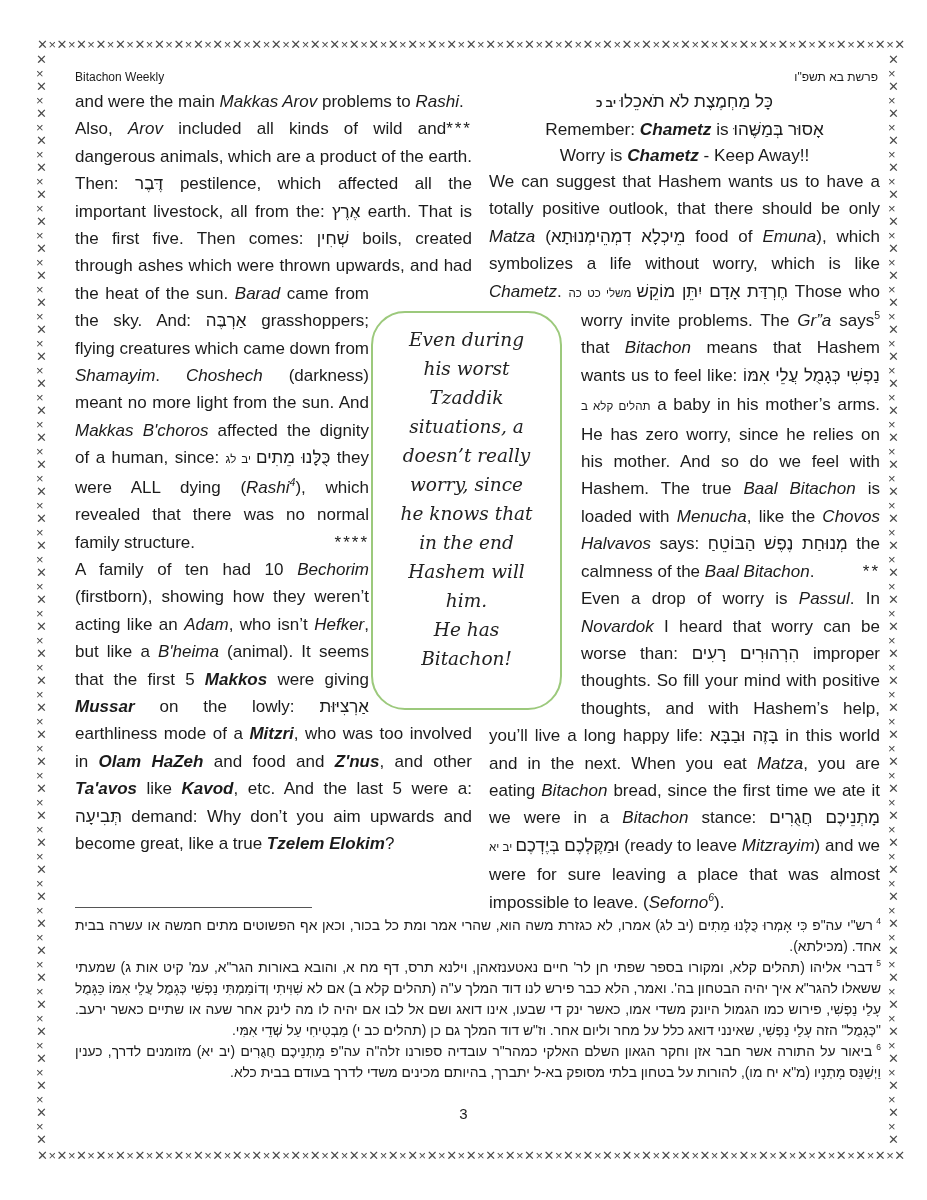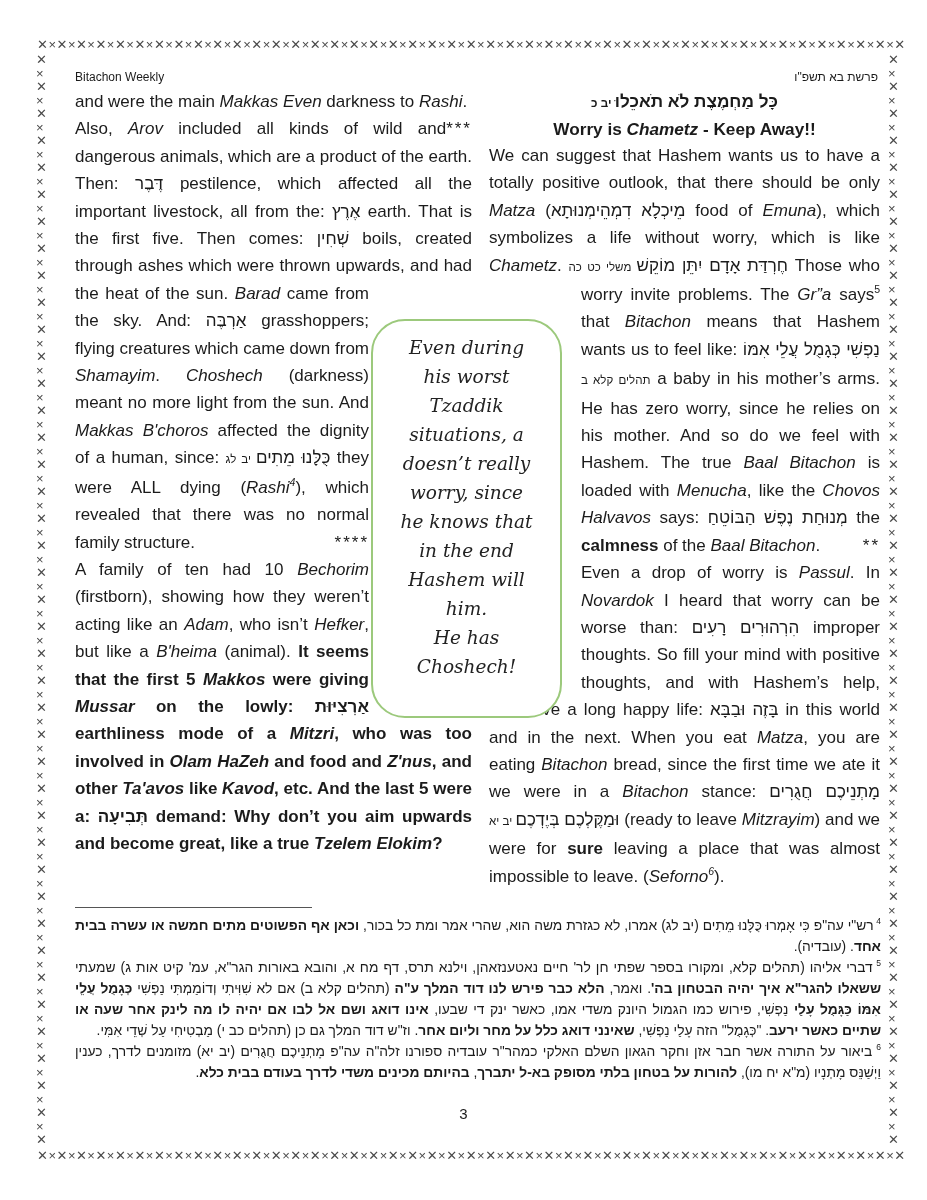--- a/index.html
+++ b/index.html
@@ -22,32 +22,32 @@
   .hdr-left{left:75px;}
   .hdr-right{right:49px;text-align:right;}
   
   .col{position:absolute;top:88px;text-align:justify;font-size:17px;line-height:27.4px;}
   .col-left{left:75px;width:397px;}
   .col-right{left:489px;width:391px;}
   .col p{margin:0;padding:0;}
   .h-line{text-align:center;font-size:17.2px;line-height:26px;font-weight:bold;}
   
   .i{font-style:italic;}
-  .b{font-weight:bold;}
+  .b{font-weight:normal;}
   .bi{font-weight:bold;font-style:italic;}
   .sm{font-size:0.68em;}
   .sup{vertical-align:super;font-size:0.62em;line-height:0;}
   .sup-i{vertical-align:super;font-size:0.62em;line-height:0;font-style:italic;}
   .mark-r{float:right;letter-spacing:2px;}
   .spacer-r{float:right;width:103px;height:420px;}
   .spacer-l{float:left;width:92px;height:404px;}
   
   .qbox{position:absolute;left:371px;top:311px;width:191px;height:399px;
         border:2.5px solid #9cc97c;border-radius:34px;box-sizing:border-box;
-        background:#fff;z-index:5;margin-top:8px;}
+        background:#fff;z-index:5;}
   .qtext{font-family:"DejaVu Serif",serif;font-style:italic;font-size:18.5px;
          line-height:29px;text-align:center;padding-top:12px;color:#222;}
   
   .fnsep{position:absolute;left:75px;top:907px;width:237px;border-top:1.7px solid #555;}
   .fns{position:absolute;left:75px;top:915px;width:806px;direction:rtl;
        text-align:justify;font-size:13.8px;line-height:21px;}
   .fns .fn{margin:0;}
   .pageno{position:absolute;left:0;top:1105px;width:100%;text-align:center;font-size:15px;}
 </style>
 </head>
@@ -57,52 +57,53 @@
 
   <div class="bx bx-top">✕×✕×✕×✕×✕×✕×✕×✕×✕×✕×✕×✕×✕×✕×✕×✕×✕×✕×✕×✕×✕×✕×✕×✕×✕×✕×✕×✕×✕×✕×✕×✕×✕×✕×✕×✕×✕×✕×✕×✕×✕×✕×✕×✕×✕×✕×✕×✕×✕×✕×✕×✕×✕×✕×✕×✕×✕×✕×✕×✕×</div>
   <div class="bx bx-bottom">✕×✕×✕×✕×✕×✕×✕×✕×✕×✕×✕×✕×✕×✕×✕×✕×✕×✕×✕×✕×✕×✕×✕×✕×✕×✕×✕×✕×✕×✕×✕×✕×✕×✕×✕×✕×✕×✕×✕×✕×✕×✕×✕×✕×✕×✕×✕×✕×✕×✕×✕×✕×✕×✕×✕×✕×✕×✕×✕×✕×</div>
   <div class="bx bx-v bx-left">✕×✕×✕×✕×✕×✕×✕×✕×✕×✕×✕×✕×✕×✕×✕×✕×✕×✕×✕×✕×✕×✕×✕×✕×✕×✕×✕×✕×✕×✕×✕×✕×✕×✕×✕×✕×✕×✕×✕×✕×✕×✕×✕×✕×✕×✕×✕×✕×✕×✕×✕×✕×✕×✕×✕×</div>
   <div class="bx bx-v bx-right">✕×✕×✕×✕×✕×✕×✕×✕×✕×✕×✕×✕×✕×✕×✕×✕×✕×✕×✕×✕×✕×✕×✕×✕×✕×✕×✕×✕×✕×✕×✕×✕×✕×✕×✕×✕×✕×✕×✕×✕×✕×✕×✕×✕×✕×✕×✕×✕×✕×✕×✕×✕×✕×✕×✕×</div>
 
   <div class="hdr hdr-left">Bitachon Weekly</div>
   <div class="hdr hdr-right">פרשת בא תשפ"ו</div>
 
   <div class="col col-left">
-    <p><span>and were the main </span><span class="i">Makkas Even</span><span> darkness to </span><span class="i">Rashi</span><span>. </span><span class="mark-r">***</span></p>
+    <p><span>and were the main </span><span class="i">Makkas Arov</span><span> problems to </span><span class="i">Rashi</span><span>. </span><span class="mark-r">***</span></p>
     <p><span>Also, </span><span class="i">Arov</span><span> included all kinds of wild and dangerous animals, which are a product of the earth. Then: </span><span class="he">דֶּבֶר</span><span> pestilence, which affected all the important livestock, all from the: </span><span class="he">אֶרֶץ</span><span> earth. That is the first five. Then comes: </span><span class="he">שְׁחִין</span><span> boils, created through ashes which were thrown upwards, and had the </span><span class="spacer-r"></span><span>heat of the sun. </span><span class="i">Barad</span><span> came from the sky. And: </span><span class="he">אַרְבֶּה</span><span> grasshoppers; flying creatures which came down from </span><span class="i">Shamayim</span><span>. </span><span class="i">Choshech</span><span> (darkness) meant no more light from the sun. And </span><span class="i">Makkas B'choros</span><span> affected the dignity of a human, since: </span><span class="he">כֻּלָּנוּ מֵתִים</span><span class="sm"> יב לג</span><span> they were ALL dying (</span><span class="i">Rashi</span><span class="sup-i">4</span><span>), which revealed that there was no normal family structure. </span><span class="mark-r">****</span></p>
     <p><span>A family of ten had 10 </span><span class="i">Bechorim</span><span> (firstborn), showing how they weren’t acting like an </span><span class="i">Adam</span><span>, who isn’t </span><span class="i">Hefker</span><span>, but like a </span><span class="i">B'heima</span><span> (animal). </span><span class="b">It seems that the first 5 </span><span class="bi">Makkos</span><span class="b"> were giving </span><span class="bi">Mussar</span><span class="b"> on the lowly: </span><span class="b">אַרְצִיּוּת</span><span class="b"> earthliness mode of a </span><span class="bi">Mitzri</span><span class="b">, who was too involved in </span><span class="bi">Olam HaZeh</span><span class="b"> and food and </span><span class="bi">Z'nus</span><span class="b">, and other </span><span class="bi">Ta'avos</span><span class="b"> like </span><span class="bi">Kavod</span><span class="b">, etc. And the last 5 were a: </span><span class="b">תְּבִיעָה</span><span class="b"> demand: Why don’t you aim upwards and become great, like a true </span><span class="bi">Tzelem Elokim</span><span class="b">?</span></p>
   </div>
 
   <div class="col col-right">
     <div class="h-line"><span class="b">כָּל מַחְמֶצֶת לֹא תֹאכֵלוּ</span><span class="sm"> יב כ</span></div>
+    <div class="h-line"><span class="b">Remember: </span><span class="bi">Chametz</span><span class="b"> is </span><span class="b">אָסוּר בְּמַשֶּׁהוּ</span></div>
     <div class="h-line"><span class="b">Worry is </span><span class="bi">Chametz</span><span class="b"> - Keep Away!!</span></div>
     <p><span>We can suggest that Hashem wants us to have a totally positive outlook, that there should be only </span><span class="i">Matza</span><span> (</span><span class="he">מֵיכְלָא דִמְהֵימְנוּתָא</span><span> food of </span><span class="i">Emuna</span><span>), which symbolizes a life without worry, which is like </span><span class="i">Chametz</span><span>. </span><span class="he">חֶרְדַּת אָדָם יִתֵּן מוֹקֵשׁ</span><span class="sm"> משלי כט כה</span><span> Those who worry invite </span><span class="spacer-l"></span><span>problems. The </span><span class="i">Gr”a</span><span> says</span><span class="sup">5</span><span> that </span><span class="i">Bitachon</span><span> means that Hashem wants us to feel like: </span><span class="he">נַפְשִׁי כְּגָמֻל עֲלֵי אִמּוֹ</span><span class="sm"> תהלים קלא ב</span><span> a baby in his mother’s arms. He has zero worry, since he relies on his mother. And so do we feel with Hashem. The true </span><span class="i">Baal Bitachon</span><span> is loaded with </span><span class="i">Menucha</span><span>, like the </span><span class="i">Chovos Halvavos</span><span> says: </span><span class="he">מְנוּחַת נֶפֶשׁ הַבּוֹטֵחַ</span><span> the </span><span class="b">calmness</span><span> of the </span><span class="i">Baal Bitachon</span><span>. </span><span class="mark-r">**</span></p>
     <p><span>Even a drop of worry is </span><span class="i">Passul</span><span>. In </span><span class="i">Novardok</span><span> I heard that worry can be worse than: </span><span class="he">הִרְהוּרִים רָעִים</span><span> improper thoughts. So fill your mind with positive thoughts, and with Hashem’s help, you’ll live a long happy life: </span><span class="he">בָּזֶה וּבַבָּא</span><span> in this world and in the next. When you eat </span><span class="i">Matza</span><span>, you are eating </span><span class="i">Bitachon</span><span> bread, since the first time we ate it we were in a </span><span class="i">Bitachon</span><span> stance: </span><span class="he">מָתְנֵיכֶם חֲגֻרִים וּמַקֶּלְכֶם בְּיֶדְכֶם</span><span class="sm"> יב יא</span><span> (ready to leave </span><span class="i">Mitzrayim</span><span>) and we were for </span><span class="b">sure</span><span> leaving a place that was almost impossible to leave. (</span><span class="i">Seforno</span><span class="sup-i">6</span><span>).</span></p>
   </div>
 
   <div class="qbox" style="border-color: rgb(156, 201, 124);">
     <div class="qtext">
         <div>Even during</div>
         <div>his worst</div>
         <div>Tzaddik</div>
         <div>situations, a</div>
         <div>doesn’t really</div>
         <div>worry, since</div>
         <div>he knows that</div>
         <div>in the end</div>
         <div>Hashem will</div>
         <div>him.</div>
         <div>He has</div>
-        <div>Choshech!</div>
+        <div>Bitachon!</div>
       </div>
   </div>
 
   <div class="fnsep"></div>
 
   <div class="fns">
-    <div class="fn"><span class="sup">4 </span><span>רש"י עה"פ כִּי אָמְרוּ כֻּלָּנוּ מֵתִים (יב לג) אמרו, לא כגזרת משה הוא, שהרי אמר ומת כל בכור, </span><span class="b">וכאן אף הפשוטים מתים חמשה או עשרה בבית אחד</span><span>. (עובדיה).</span></div>
+    <div class="fn"><span class="sup">4 </span><span>רש"י עה"פ כִּי אָמְרוּ כֻּלָּנוּ מֵתִים (יב לג) אמרו, לא כגזרת משה הוא, שהרי אמר ומת כל בכור, </span><span class="b">וכאן אף הפשוטים מתים חמשה או עשרה בבית אחד</span><span>. (מכילתא).</span></div>
     <div class="fn"><span class="sup">5 </span><span>דברי אליהו (תהלים קלא, ומקורו בספר שפתי חן לר' חיים נאטענזאהן, וילנא תרס, דף מח א, והובא באורות הגר"א, עמ' קיט אות ג) שמעתי </span><span class="b">ששאלו להגר"א איך יהיה הבטחון בה'</span><span>. ואמר, </span><span class="b">הלא כבר פירש לנו דוד המלך ע"ה</span><span> (תהלים קלא ב) אם לא שִׁוִּיתִי וְדוֹמַמְתִּי נַפְשִׁי </span><span class="b">כְּגָמֻל עֲלֵי אִמּוֹ כַּגָּמֻל עָלַי</span><span> נַפְשִׁי, פירוש כמו הגמול היונק משדי אמו, כאשר ינק די שבעו, </span><span class="b">אינו דואג ושם אל לבו אם יהיה לו מה לינק אחר שעה או שתיים כאשר ירעב</span><span>. "כְּגָמֻל" הזה עָלַי נַפְשִׁי, </span><span class="b">שאינני דואג כלל על מחר וליום אחר</span><span>. וז"ש דוד המלך גם כן (תהלים כב י) מַבְטִיחִי עַל שְׁדֵי אִמִּי.</span></div>
     <div class="fn"><span class="sup">6 </span><span>ביאור על התורה אשר חבר אזן וחקר הגאון השלם האלקי כמהר"ר עובדיה ספורנו זלה"ה עה"פ מָתְנֵיכֶם חֲגֻרִים (יב יא) מזומנים לדרך, כענין וַיְשַׁנֵּס מָתְנָיו (מ"א יח מו), </span><span class="b">להורות על בטחון בלתי מסופק בא-ל יתברך</span><span>, </span><span class="b">בהיותם מכינים משדי לדרך בעודם בבית כלא</span><span>.</span></div>
   </div>
 
   <div class="pageno">3</div>
 
 </div>
 
 </body></html>

